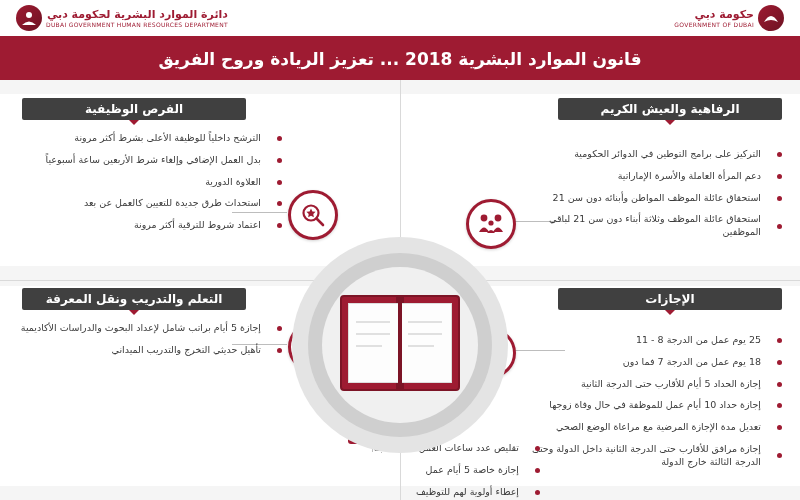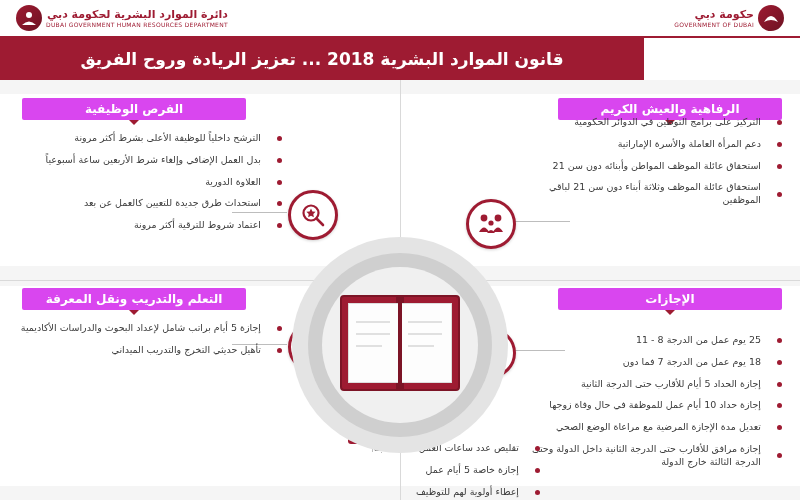--- a/index.html
+++ b/index.html
@@ -20,34 +20,34 @@
   .logo-txt{font-size:6px;color:#9e1b32;letter-spacing:.3px;line-height:1.25;}
   .logo-ar{font-size:11px;color:#9e1b32;font-weight:bold;}
   .logo-mark{
     width:26px;height:26px;border-radius:50%;
     background:linear-gradient(135deg,#9e1b32 0%,#6d1222 100%);
     display:flex;align-items:center;justify-content:center;
     color:#fff;font-size:8px;font-weight:bold;
   }
   
   .title-band{
-    position:absolute;left:0;top:38px;width:644px;height:42px;
+    position:absolute;left:0;top:38px;width:800px;height:42px;
     background:#9e1b32;color:#ffffff;
     display:flex;align-items:center;justify-content:center;
     text-align:center;
   }
   .title-band span{font-size:17px;font-weight:bold;letter-spacing:.2px;}
   
   .canvas{position:absolute;left:0;top:80px;width:800px;height:420px;background:#f5f5f5;}
   .quad-line-v{position:absolute;left:400px;top:0;width:1px;height:420px;background:#d9d9d9;}
   .quad-line-h{position:absolute;left:0;top:200px;width:800px;height:1px;background:#d9d9d9;}
   .band-white{position:absolute;left:0;width:800px;background:#ffffff;}
   
   .sec-head{
-    position:absolute;height:22px;background:#d946ef;color:#fff;
+    position:absolute;height:22px;background:#404040;color:#fff;
     display:flex;align-items:center;justify-content:center;
     font-size:12px;font-weight:bold;border-radius:2px;
   }
   .sec-head.notch::after{
     content:"";position:absolute;bottom:-5px;left:50%;margin-left:-5px;
     border-left:5px solid transparent;border-right:5px solid transparent;
     border-top:5px solid #9e1b32;
   }
   
   .items{position:absolute;}
@@ -152,21 +152,21 @@
 
   <div class="conn h" style="left:510px;top:141px;width:60px;"></div>
   <div class="conn h" style="left:232px;top:132px;width:55px;"></div>
   <div class="conn h" style="left:510px;top:270px;width:55px;"></div>
   <div class="conn h" style="left:232px;top:264px;width:55px;"></div>
   <div class="conn v" style="left:372px;top:330px;height:42px;"></div>
 
   <div class="sec-head notch" style="left:558px;top:18px;width:224px;">
     <span>الرفاهية والعيش الكريم</span>
   </div>
-  <div class="items right" style="left:520px;top:36px;width:262px;">
+  <div class="items right" style="left:520px;top:68px;width:262px;">
     <div class="item">
         <span class="dot"></span>
         <span class="txt">التركيز على برامج التوطين في الدوائر الحكومية</span>
       </div>
     <div class="item">
         <span class="dot"></span>
         <span class="txt">دعم المرأة العاملة والأسرة الإماراتية</span>
       </div>
     <div class="item">
         <span class="dot"></span>

